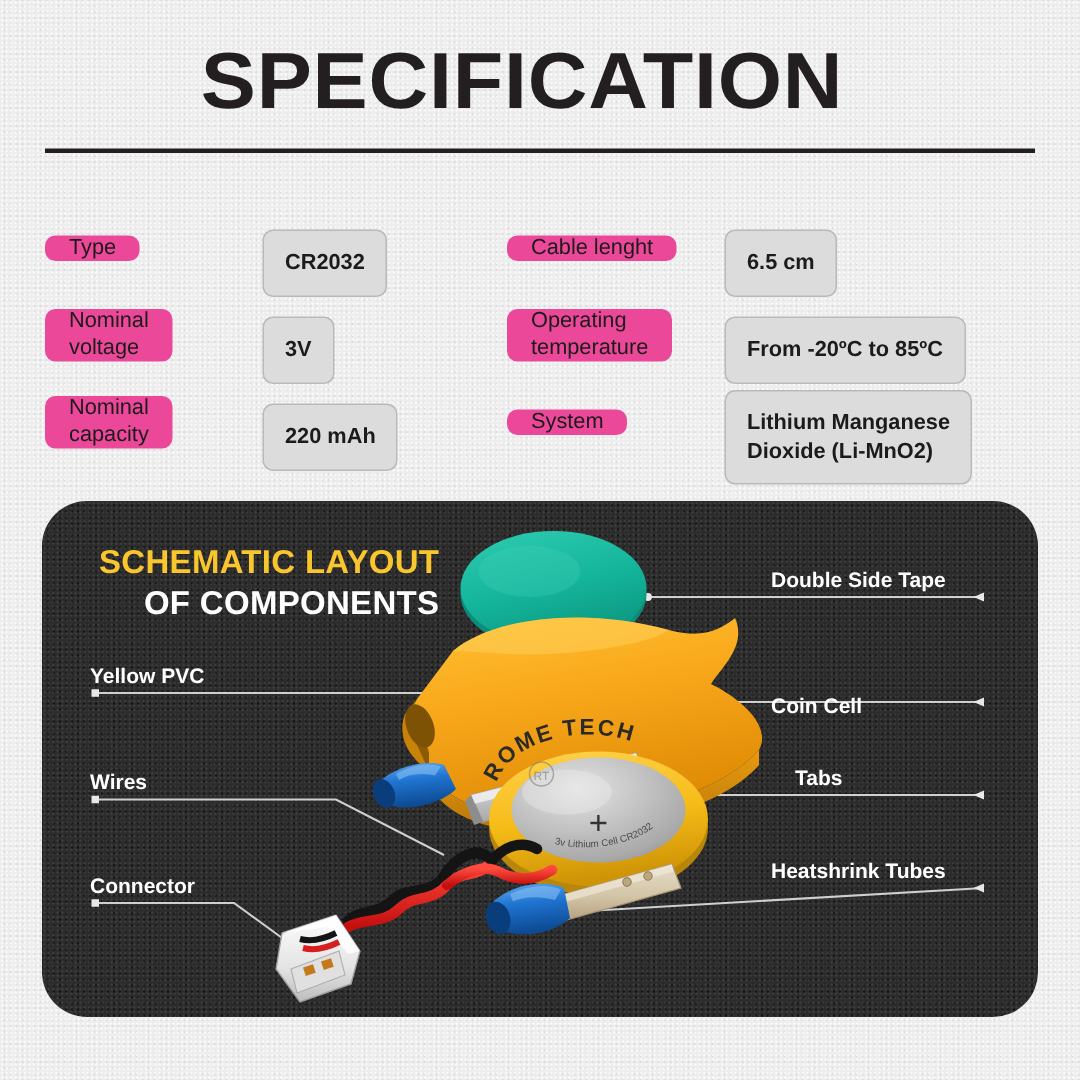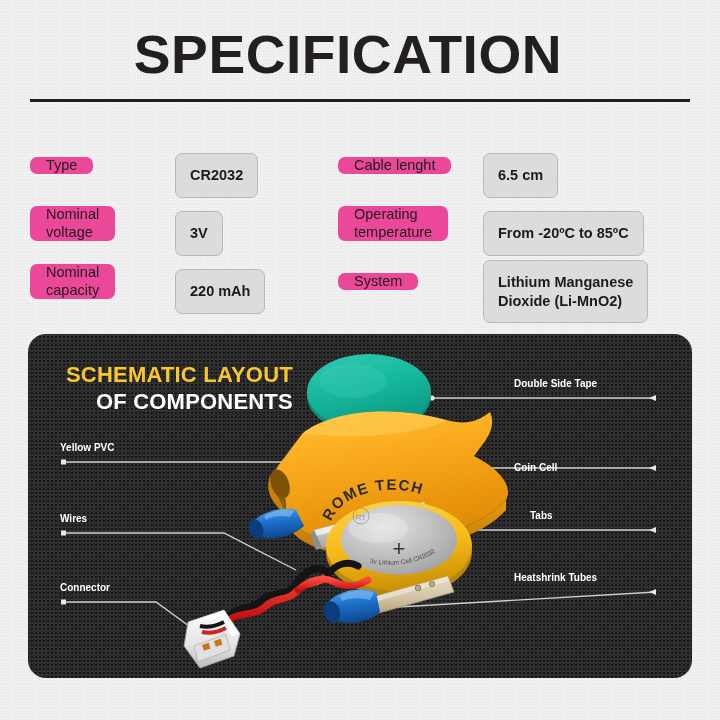--- a/index.html
+++ b/index.html
@@ -93,21 +93,21 @@
   }
   .spacer { background: transparent; }
 
   
   .panel {
     position: absolute;
     left: 28px;
     top: 334px;
     width: 664px;
     height: 344px;
-    border-radius: 18px;
+    border-radius: 30px;
     background-color: #2c2c2c;
     background-image:
       radial-gradient(rgba(255,255,255,0.09) 0.6px, transparent 0.8px),
       radial-gradient(rgba(0,0,0,0.55) 0.7px, transparent 0.9px);
     background-size: 3px 3px, 4px 4px;
     background-position: 0 0, 2px 1px;
     overflow: hidden;
   }
   .panel-heading {
     position: absolute;
@@ -128,21 +128,21 @@
     color: #ffffff;
     letter-spacing: 0.2px;
     display: block;
     text-align: right;
   }
 
   
   .callout {
     position: absolute;
     color: #ffffff;
-    font-size: 10px;
+    font-size: 14px;
     font-weight: bold;
     white-space: nowrap;
   }
   .callout.left  { text-align: left; }
   .callout.right { text-align: left; }
 
   .illus { position: absolute; left: 0; top: 0; }
 </style>
 </head>
 <body>

